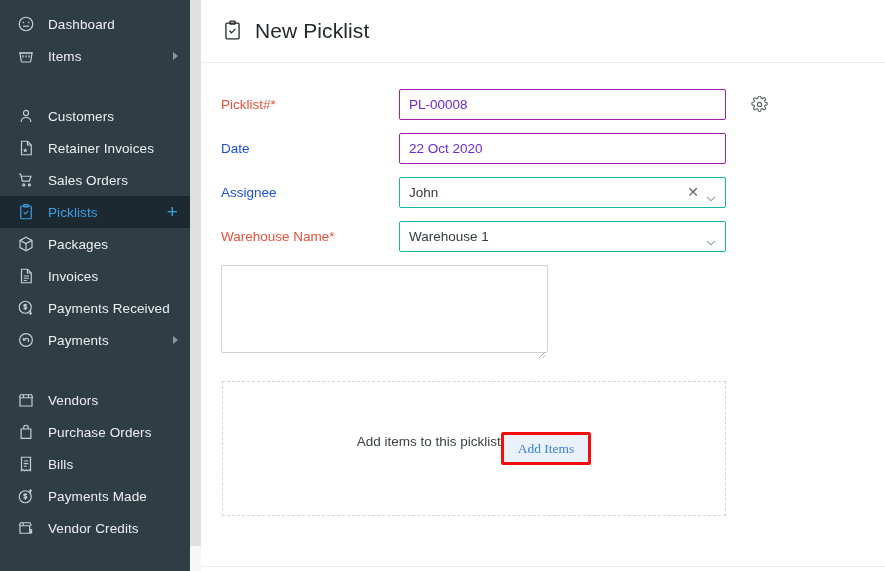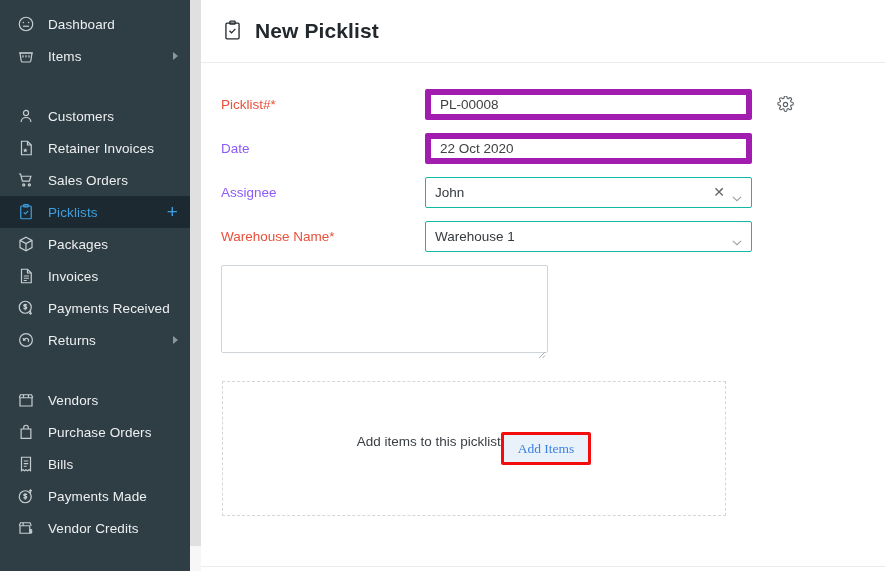--- a/index.html
+++ b/index.html
@@ -77,48 +77,47 @@
     display: flex; align-items: center;
     padding-left: 20px;
     border-bottom: 1px solid #ececec;
   }
   .page-header .hdr-ico {
     width: 22px; height: 26px; margin-right: 12px;
     color: #23282c;
     display: flex; align-items: center; justify-content: center;
   }
   .page-title {
-    font-size: 21px; color: #23282c; font-weight: bold;
+    font-size: 21px; color: #23282c; font-weight: normal;
     letter-spacing: .1px;
   }
 
   .form {
     padding: 26px 0 0 20px;
   }
   .row {
     display: flex; align-items: flex-start;
     margin-bottom: 13px;
     position: relative;
-    gap: 26px;
   }
   .row .label {
     width: 178px; flex: 0 0 178px;
-    font-size: 13.5px; color: #8b5cf6;
+    font-size: 13.5px; color: #1d4ed8;
     padding-top: 8px;
   }
   .row .label.req { color: #e8503a; }
   .ctrl { position: relative; width: 327px; flex: 0 0 327px; }
 
   .txt {
     width: 327px; height: 31px;
-    border: 6px solid #a21caf;
+    border: 1px solid #a21caf;
     border-radius: 2px;
     background: #fff;
     font-family: "Liberation Sans", sans-serif;
-    font-size: 13.5px; color: #404040;
+    font-size: 13.5px; color: #6d28d9;
     padding: 0 9px;
     outline: none;
   }
   .select-box {
     width: 327px; height: 31px;
     border: 1px solid #14b8a6;
     border-radius: 2px;
     background: #fff;
     display: flex; align-items: center;
     padding: 0 9px;
@@ -290,21 +289,21 @@
       </div>
 
       <div class="nav-item">
         <span class="ico">
           <svg width="18" height="18" viewBox="0 0 24 24" fill="none" stroke="currentColor" stroke-width="1.6">
             <circle cx="12" cy="12" r="8.5"></circle>
             <path d="M14.8 14.5c1-1.3.8-3.2-.5-4.2-1.3-1-3.2-.8-4.2.5l-1 1.3"></path>
             <path d="M8.4 9.6l.5 2.7 2.7-.5"></path>
           </svg>
         </span>
-        <span class="lbl">Returns</span>
+        <span class="lbl">Payments</span>
         <span class="caret"></span>
       </div>
     </div>
 
     <div class="nav-spacer"></div>
 
     <div class="nav-group">
       <div class="nav-item">
         <span class="ico">
           <svg width="18" height="18" viewBox="0 0 24 24" fill="none" stroke="currentColor" stroke-width="1.6">

